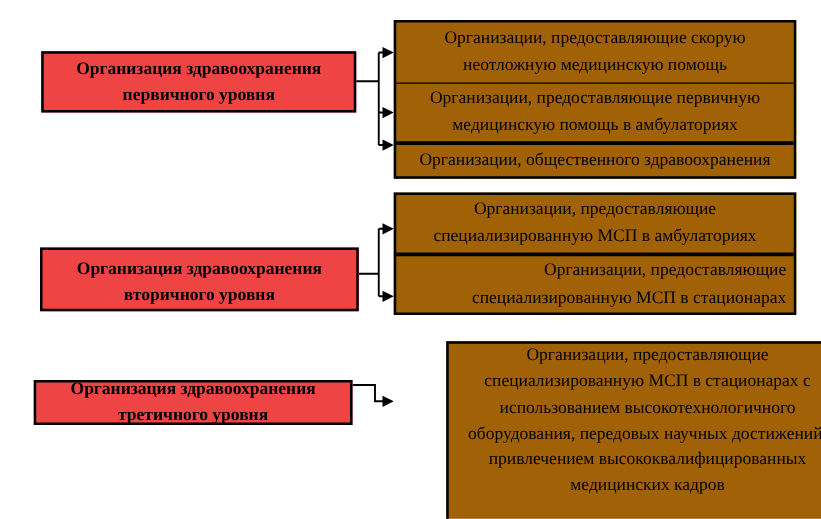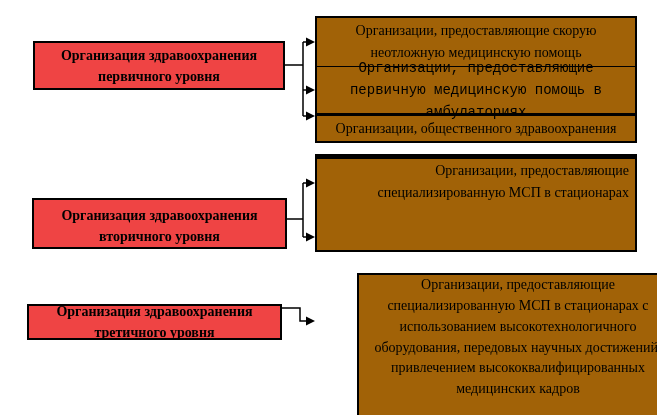--- a/index.html
+++ b/index.html
@@ -47,21 +47,21 @@
   .target-row {
     box-sizing: border-box;
     display: flex;
     align-items: center;
     justify-content: center;
     text-align: center;
     font-size: 14px;
     line-height: 22px;
     padding: 0 6px;
   }
-  .sep-thin  { border-top: 1px solid #000000; font-family: Liberation Mono, monospace; }
+  .sep-thin  { border-top: 1px solid #000000; }
   .sep-thick { border-top: 3px solid #000000; }
   .tall-text { line-height: 20.8px; }
   #connector-layer {
     position: absolute;
     left: 0; top: 0;
     width: 657px; height: 415px;
     pointer-events: none;
   }
   #connector-layer path {
     stroke: #000000;
@@ -117,20 +117,23 @@
     </div>
     <div class="target-row sep-thin" style="height:47px;">
       <span>Организации, предоставляющие первичную медицинскую помощь в амбулаториях</span>
     </div>
     <div class="target-row sep-thick" style="height:28px;">
       <span>Организации, общественного здравоохранения</span>
     </div>
   </div>
 
   <div class="target-group" style="left:315px; top:154px; width:322px; height:98px;">
+    <div class="target-row" style="height:46px;">
+      <span>Организации, предоставляющие специализированную МСП в амбулаториях</span>
+    </div>
     <div class="target-row sep-thick" style="height:48px;text-align:right;">
       <span>Организации, предоставляющие специализированную МСП в стационарах</span>
     </div>
   </div>
 
   <div class="target-group" style="left:315px; top:273px; width:322px; height:162px;margin-left:42px;">
     <div class="target-row tall-text" style="height:125px;">
       <span>Организации, предоставляющие специализированную МСП в стационарах с использованием высокотехнологичного оборудования, передовых научных достижений, привлечением высококвалифицированных медицинских кадров</span>
     </div>
   </div>

